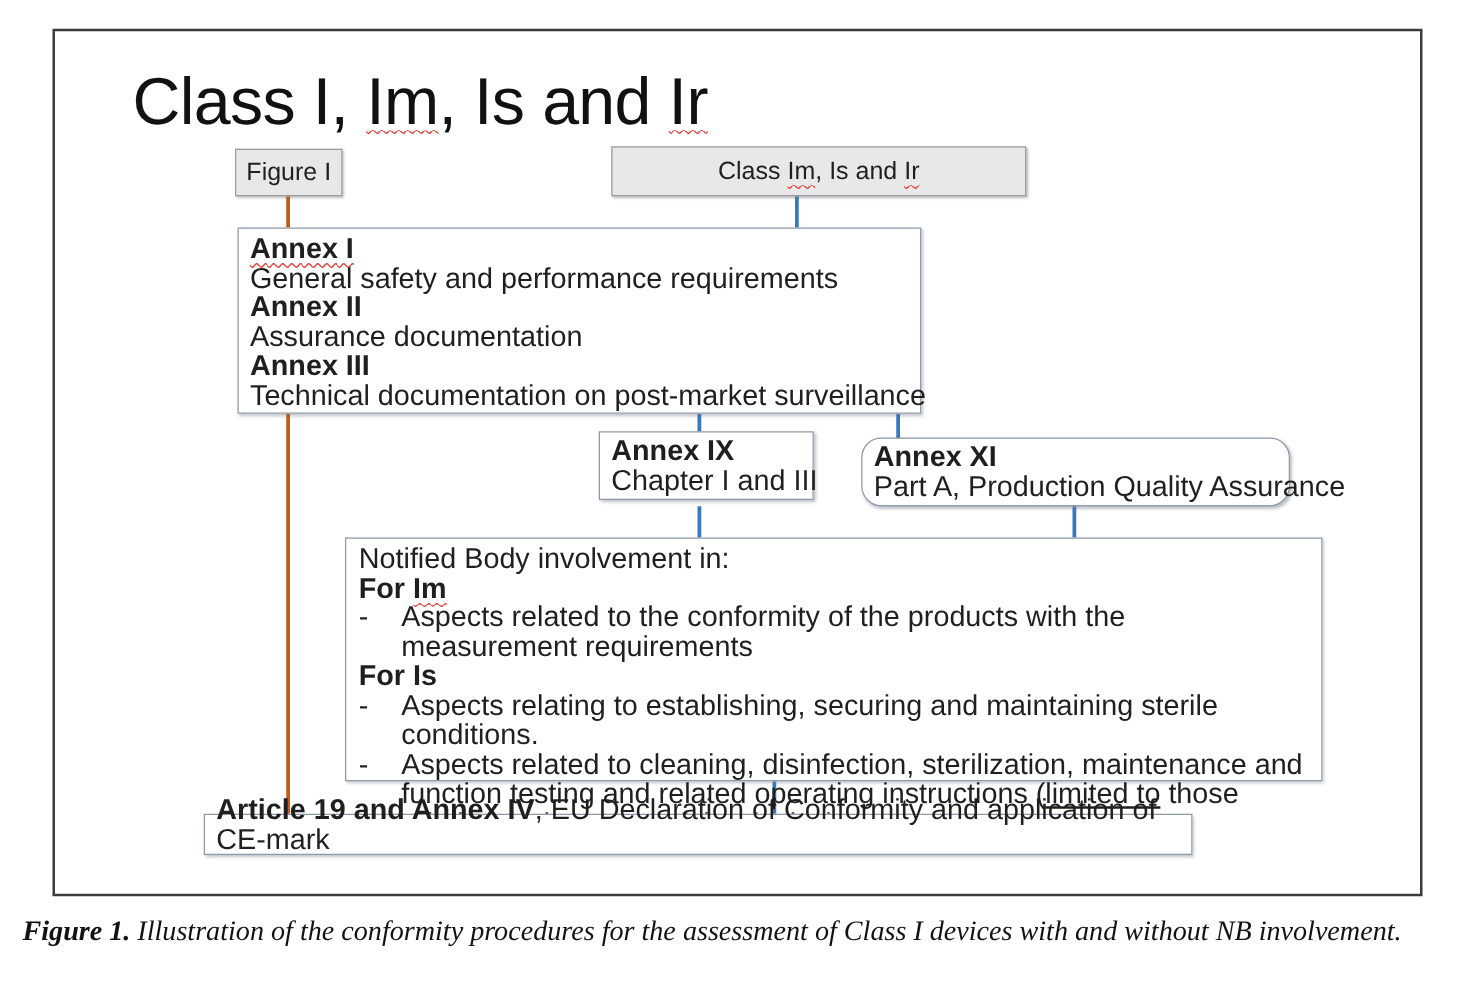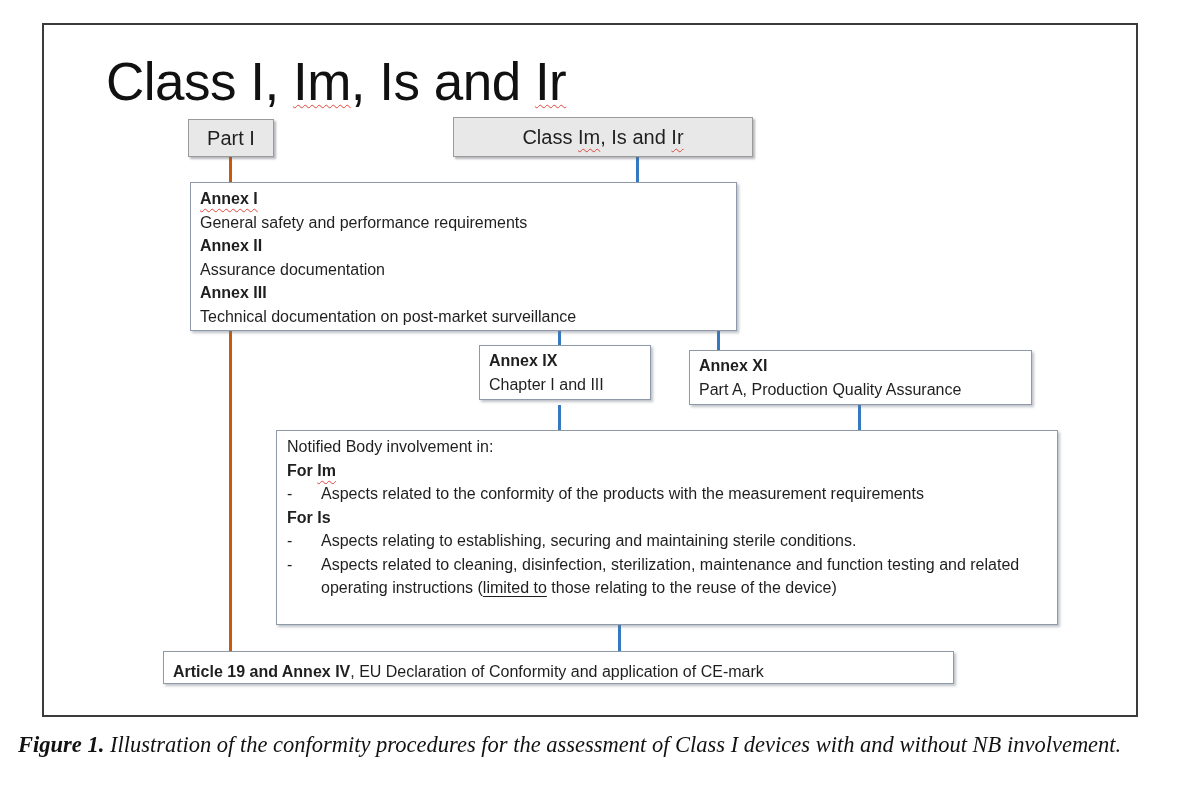--- a/index.html
+++ b/index.html
@@ -9,36 +9,36 @@
   }
   .outer{
     position:absolute;left:42px;top:23px;width:1092px;height:690px;
     border:2px solid #3b3b3b;background:#ffffff;
   }
   .title{
     position:absolute;left:62px;top:26px;margin:0;
     font-size:53px;font-weight:normal;letter-spacing:-0.5px;color:#111;
   }
   
-  .box{position:absolute;z-index:2;box-sizing:border-box;font-size:16px;line-height:23.5px;}
+  .box{position:absolute;z-index:2;box-sizing:border-box;font-size:23px;line-height:23.5px;}
   .gbox{
     background:#e8e8e8;border:1px solid #9b9b9b;
     box-shadow:1.5px 1.5px 2px rgba(90,95,105,.45);
     display:flex;align-items:center;justify-content:center;
     font-size:20px;line-height:22px;
   }
   .wbox{
     background:#ffffff;border:1px solid #8e9aa7;
     box-shadow:1.5px 1.5px 2.5px rgba(110,120,135,.45);
   }
   .class-i{left:144px;top:94px;width:86px;height:38px;}
-  .class-im{left:409px;top:92px;width:300px;height:40px;}
+  .class-im{left:445px;top:92px;width:332px;height:40px;}
   .annex-main{left:146px;top:157px;width:547px;height:149px;padding:4px 9px;}
   .annex-ix{left:435px;top:320px;width:172px;height:55px;padding:3px 9px;}
-  .annex-xi{left:645px;top:325px;width:343px;height:55px;padding:3px 9px;}
+  .annex-xi{left:645px;top:325px;width:343px;height:55px;padding:3px 9px;border-radius:16px;}
   .nb{left:232px;top:405px;width:782px;height:195px;padding:4px 10px;}
   .article{left:119px;top:626px;width:791px;height:33px;padding:0 9px;display:flex;align-items:flex-end;}
   .b{font-weight:bold;}
   .ln{white-space:nowrap;}
   .bullet{display:flex;}
   .dash{flex:0 0 34px;}
   .btext{flex:1 1 auto;}
   .ul{text-decoration:underline;text-underline-offset:3px;}
   .sq{
     text-decoration-line:underline;text-decoration-style:wavy;
@@ -74,21 +74,21 @@
 
     <div class="conn orange conn-orange-main"></div>
     <div class="conn blue conn-im-annex"></div>
     <div class="conn blue conn-annex-ix"></div>
     <div class="conn blue conn-annex-xi"></div>
     <div class="conn blue conn-ix-nb"></div>
     <div class="conn blue conn-xi-nb"></div>
     <div class="conn blue conn-nb-article"></div>
 
     <div class="box gbox class-i">
-      <span>Part I</span>
+      <span>Figure I</span>
     </div>
     <div class="box gbox class-im">
       <span><span>Class </span><span class="sq">Im</span><span>, Is and </span><span class="sq">Ir</span></span>
     </div>
 
     <div class="box wbox annex-main">
       <div class="ln b"><span class="sq">Annex I</span></div>
       <div class="ln">General safety and performance requirements</div>
       <div class="ln b">Annex II</div>
       <div class="ln">Assurance documentation</div>

